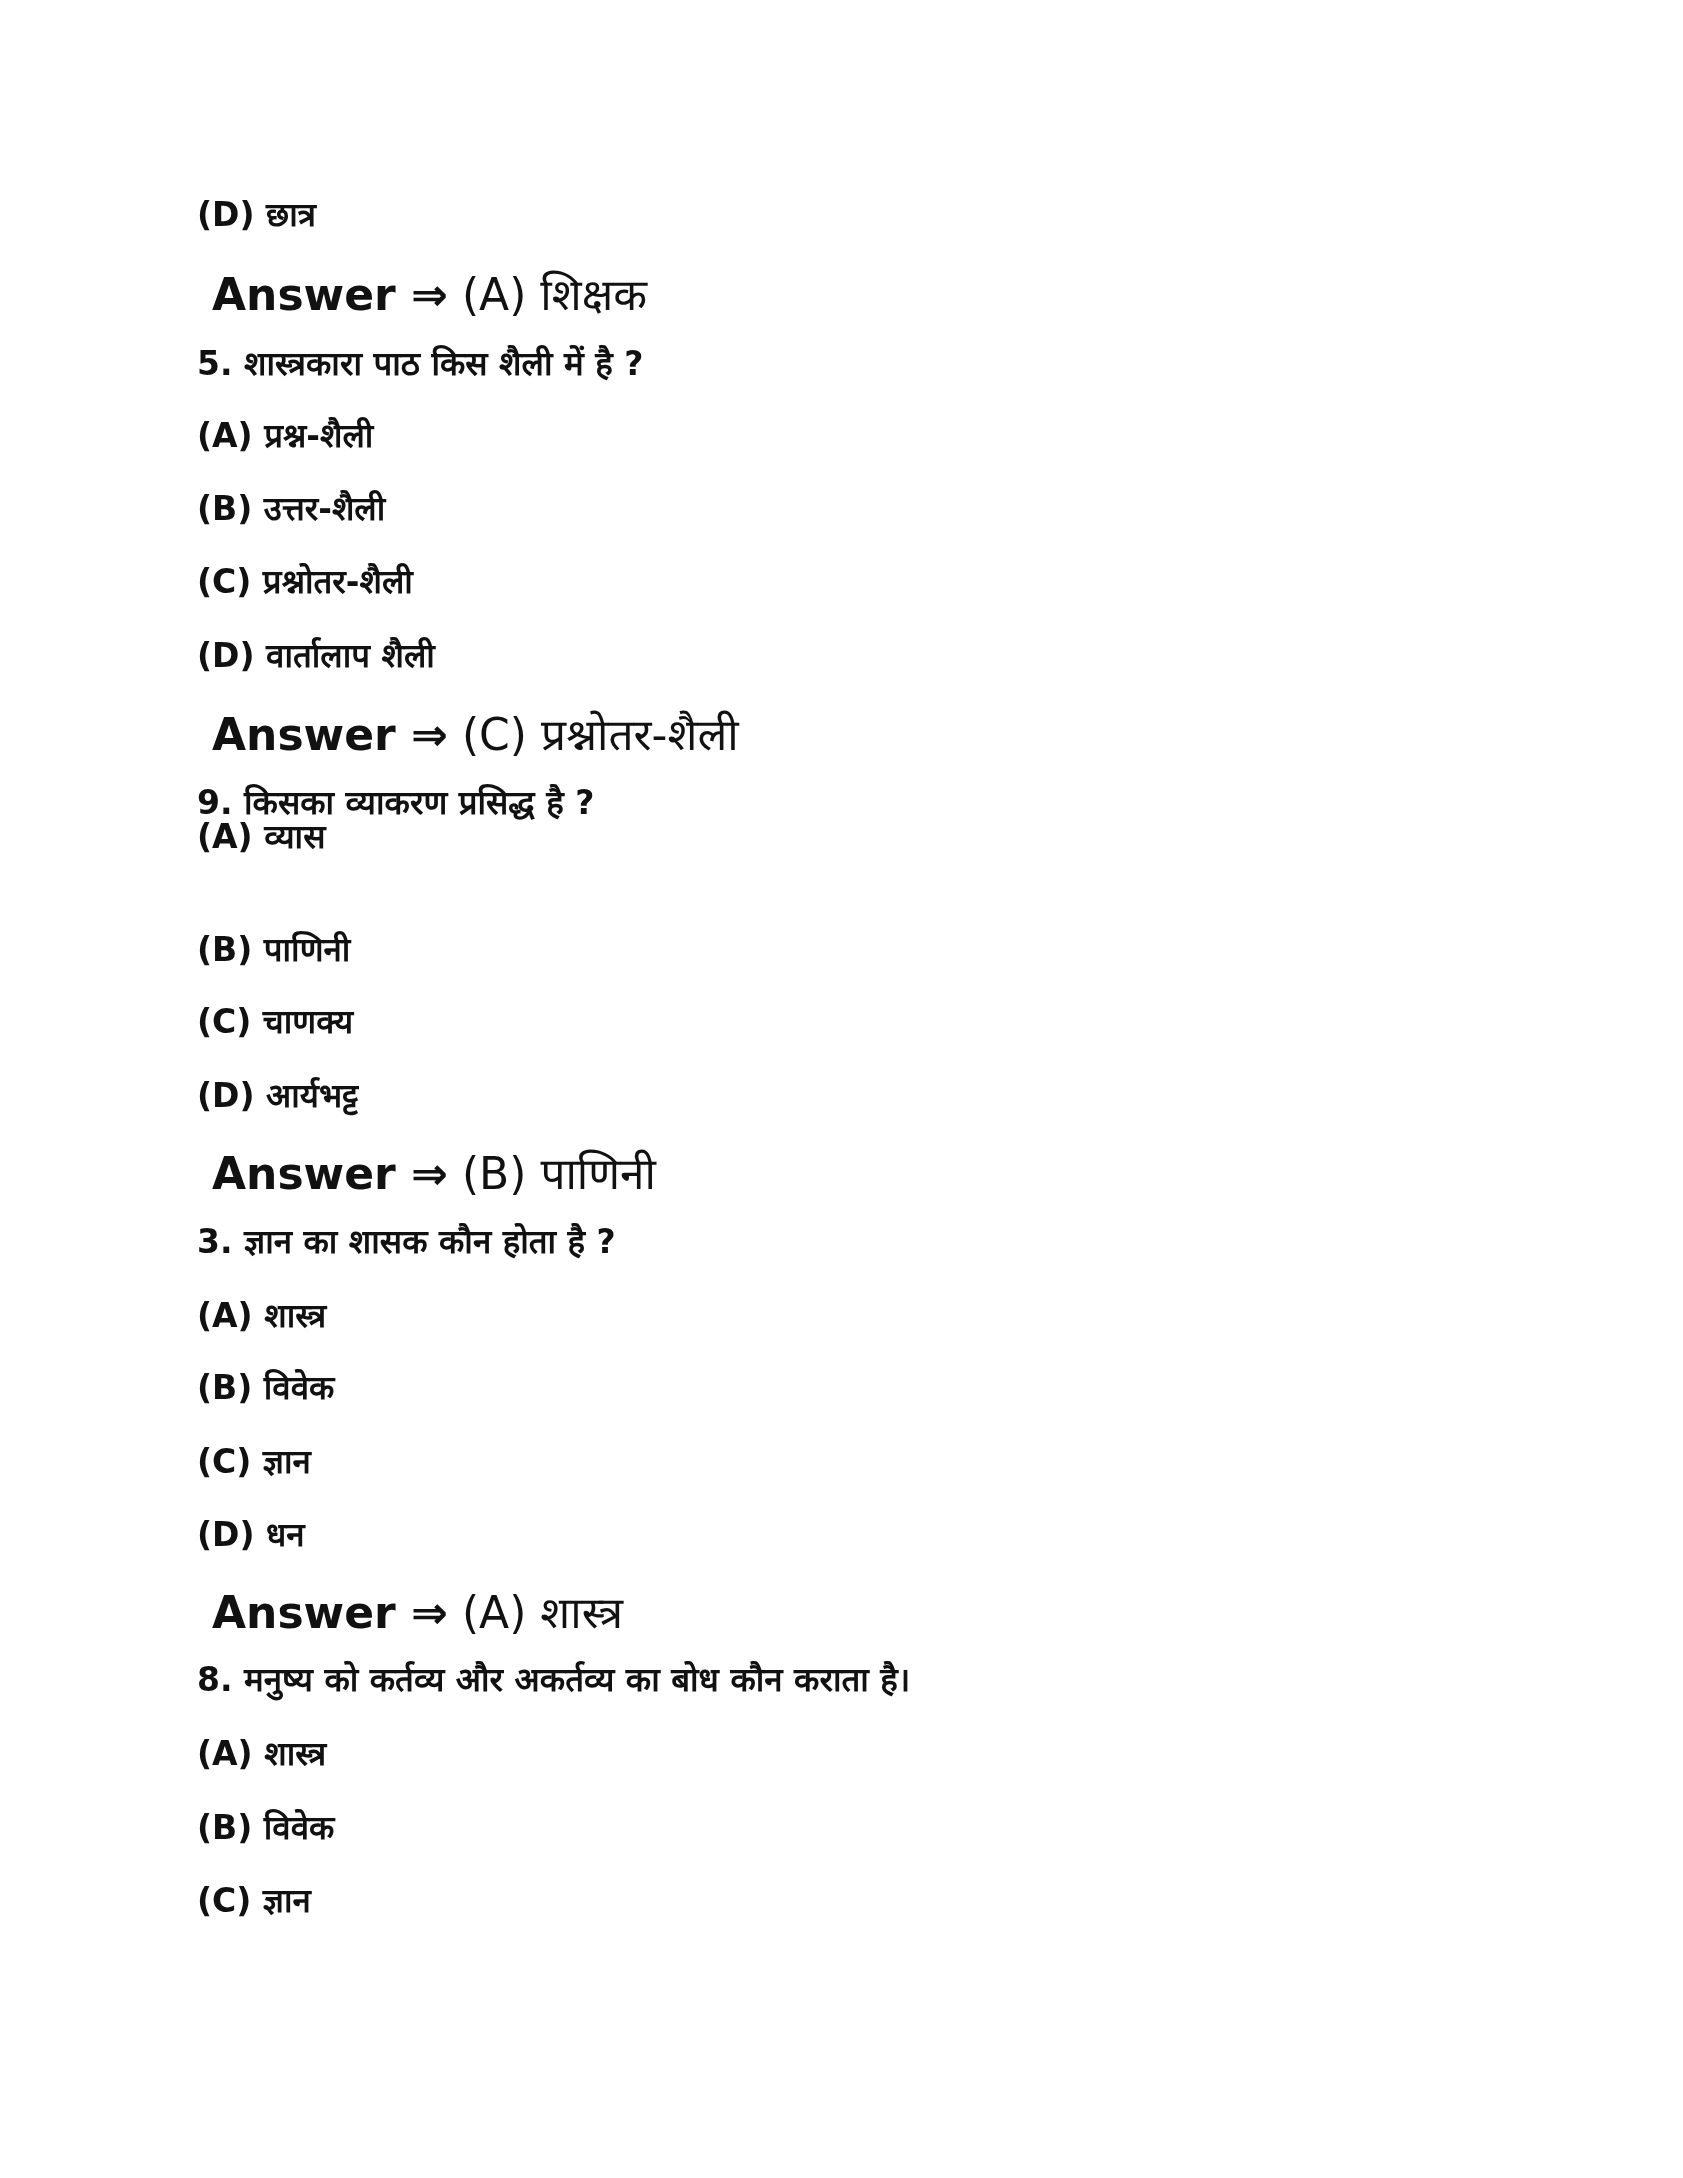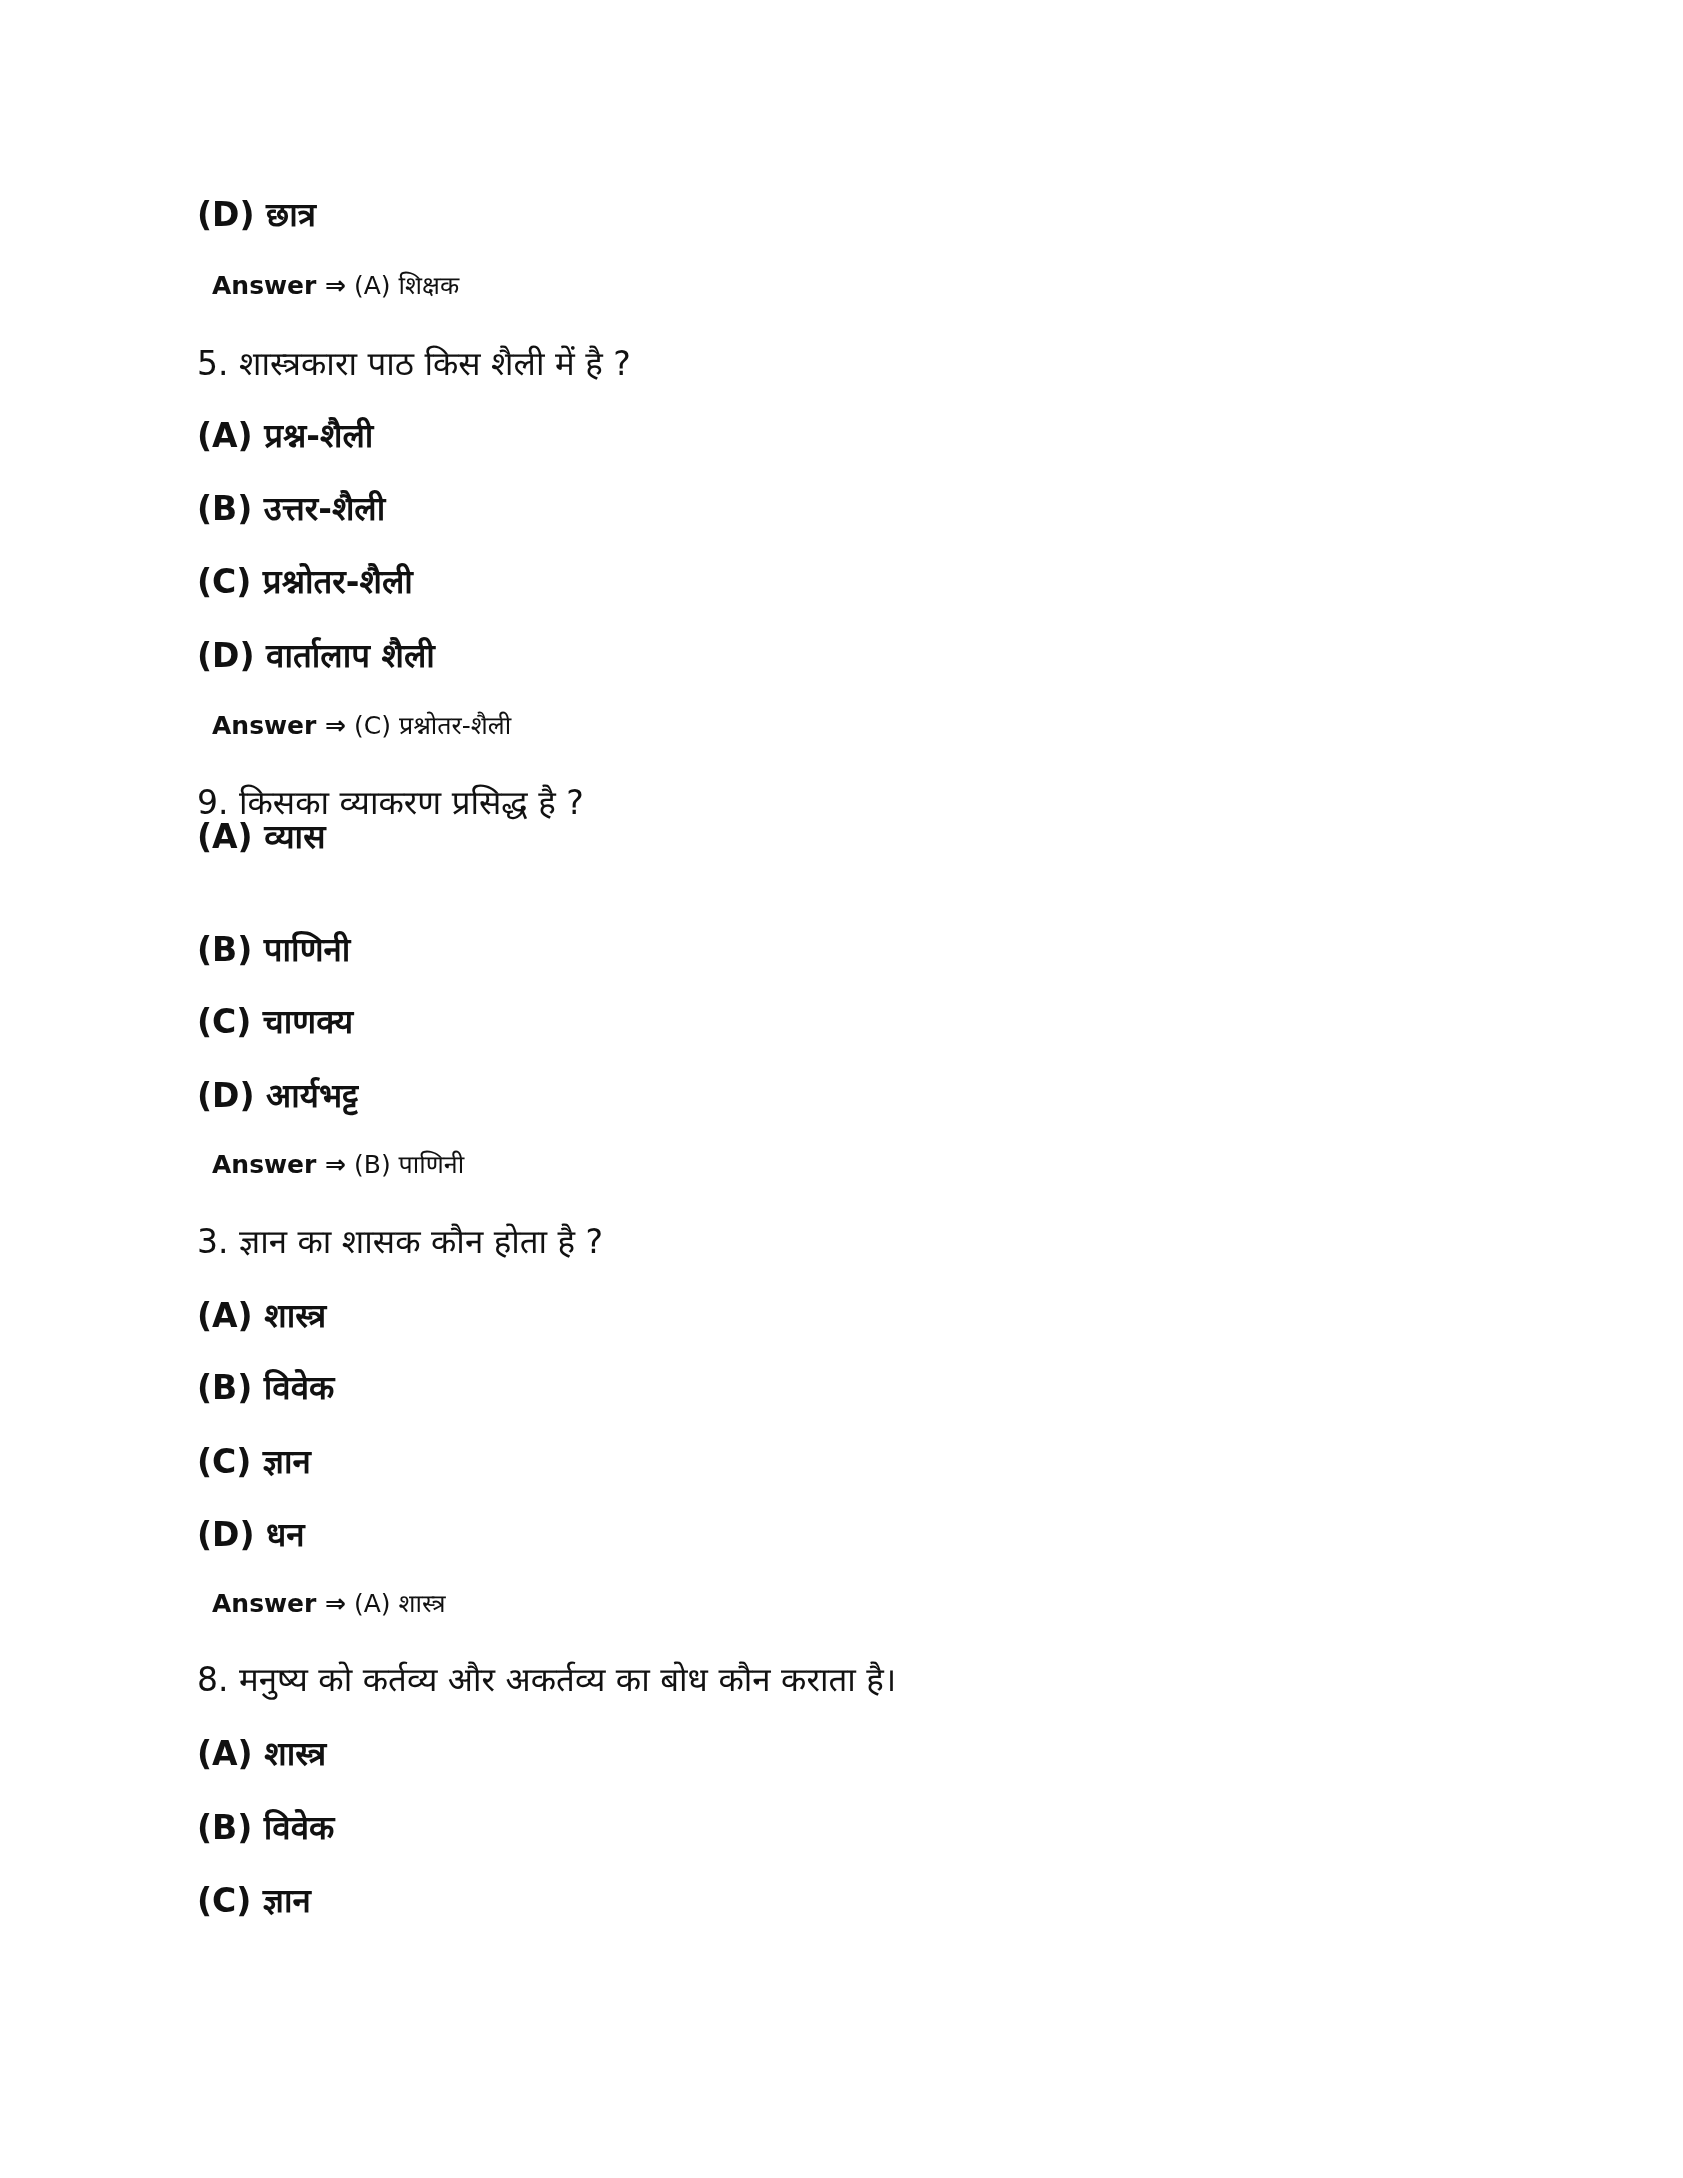--- a/index.html
+++ b/index.html
@@ -1,21 +1,21 @@
 <!DOCTYPE html>
 <html><head>
 <meta charset="utf-8">
 <style>
   html, body { margin:0; padding:0; background:#ffffff; }
   body { width:1683px; height:2178px; position:relative; overflow:hidden;
          font-family:"DejaVu Sans","Liberation Sans",sans-serif; color:#111; }
   .line { position:absolute; left:197px; white-space:nowrap; line-height:1; }
   .opt { font-size:33px; font-weight:bold; }
-  .q { font-size:33px; font-weight:normal; }
-  .ans { left:212px; font-size:25px; }
+  .q { font-size:33px; font-weight:bold; }
+  .ans { left:212px; font-size:44px; }
   .ans .lbl { font-weight:bold; }
 </style>
 </head>
 <body>
 
 <div id="doc">
   <div class="line opt" style="top:198px">(D) छात्र</div>
   <div class="line ans" style="top:273px"><span class="lbl">Answer ⇒</span><span> (A) शिक्षक</span></div>
 
   <div class="line q" style="top:347px">5. शास्त्रकारा पाठ किस शैली में है ?</div>

